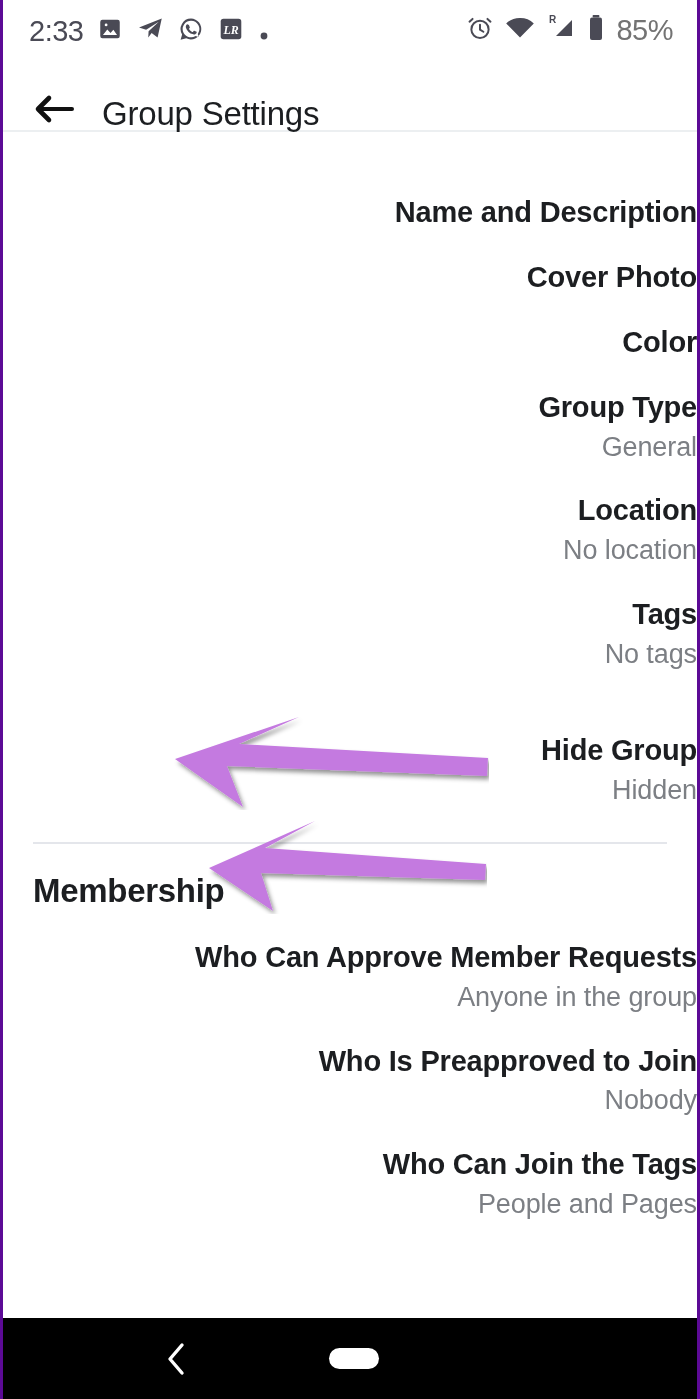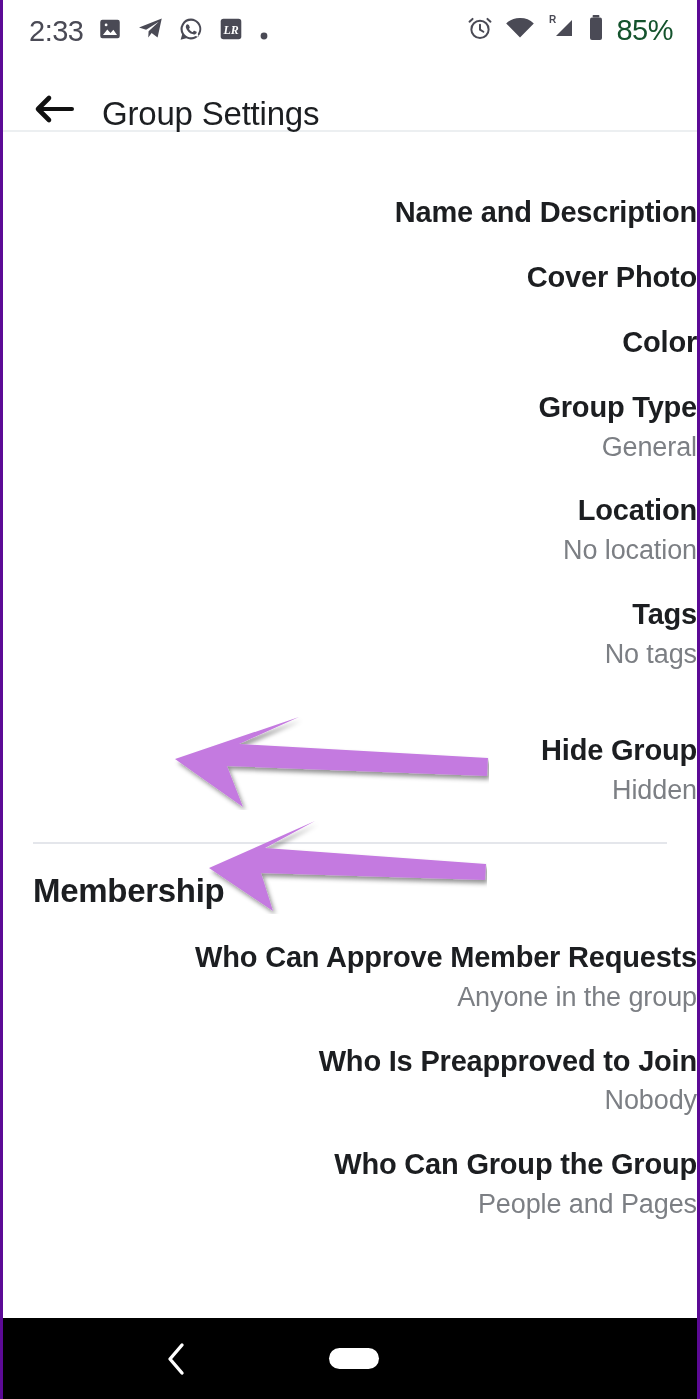--- a/index.html
+++ b/index.html
@@ -43,21 +43,21 @@
   }
   .status-right {
     margin-left: auto;
     display: flex;
     align-items: center;
     gap: 11px;
   }
   .status-batt-pct {
     font-size: 29px;
     font-weight: 500;
-    color: #14532d;
+    color: #737373;
     letter-spacing: -0.5px;
     line-height: 1;
   }
   .sicon { display: block; }
 
   
   .appbar {
     position: absolute;
     top: 60px; left: 0; right: 0;
     height: 72px;
@@ -301,21 +301,21 @@
     </div>
     <div class="sp-row"></div>
 
     <div class="row">
       <div class="row-title">Who Is Preapproved to Join</div>
       <div class="row-sub">Nobody</div>
     </div>
     <div class="sp-row"></div>
 
     <div class="row">
-      <div class="row-title">Who Can Group the Group</div>
+      <div class="row-title">Who Can Join the Tags</div>
       <div class="row-sub">People and Pages</div>
     </div>
   </div>
 
   <div class="arrow arrow-1">
     <svg width="318" height="96" viewBox="0 0 318 96">
       <defs>
         <filter id="sh1" x="-12%" y="-12%" width="130%" height="130%">
           <feDropShadow dx="2.5" dy="3.5" stdDeviation="2" flood-color="#000000" flood-opacity="0.42"></feDropShadow>
         </filter>

